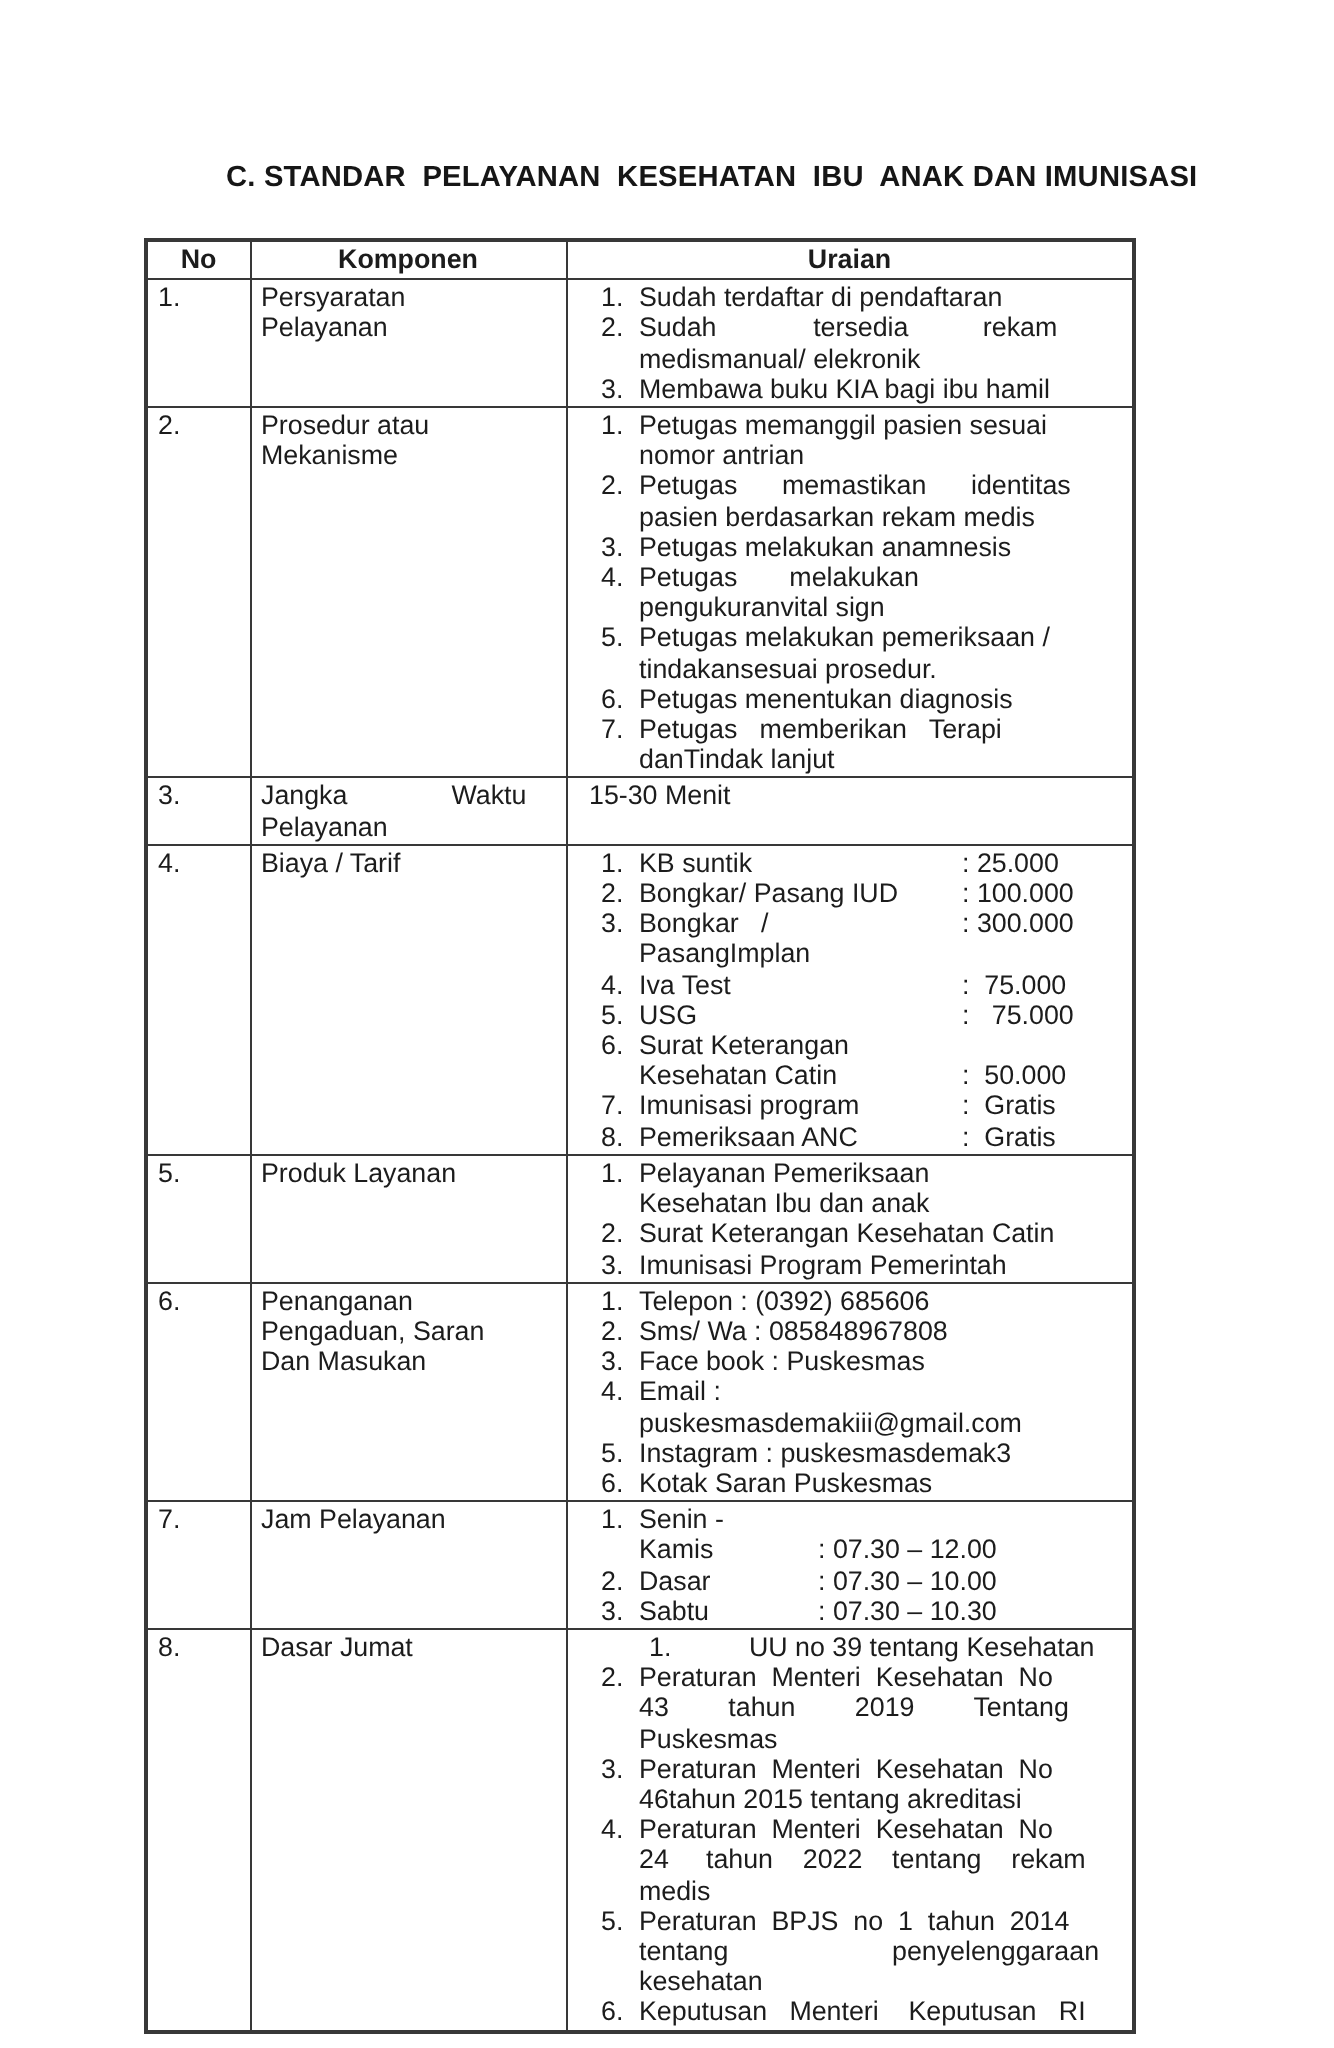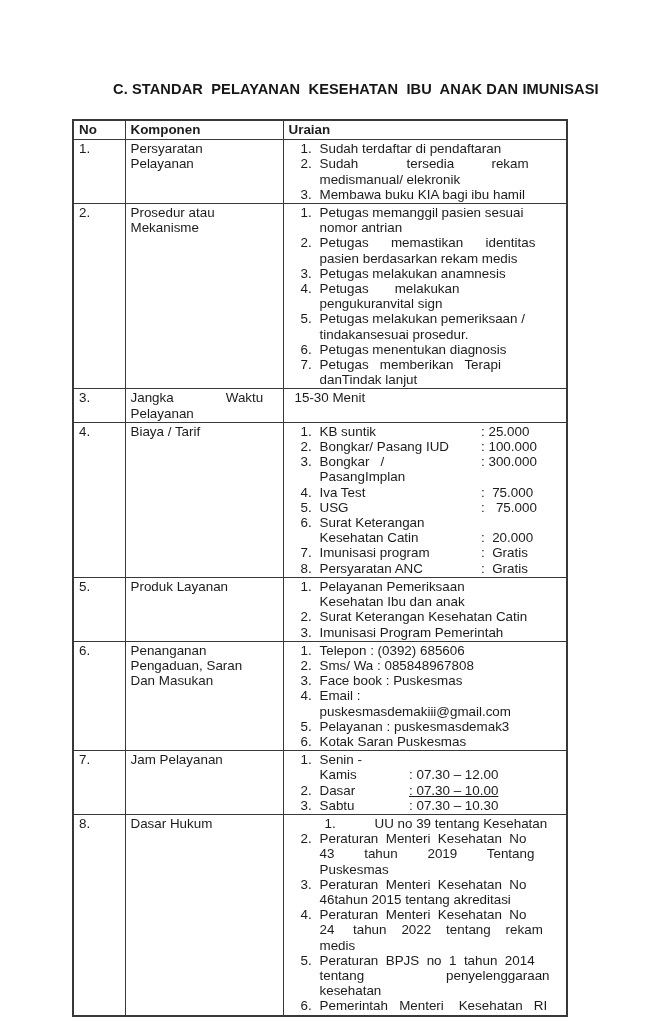--- a/index.html
+++ b/index.html
@@ -12,21 +12,21 @@
     position:absolute;left:113px;top:81px;
     font-size:14.6px;font-weight:bold;letter-spacing:0.1px;white-space:pre;color:#161616;text-align:center;
   }
   table.standards{
     position:absolute;left:72px;top:119px;width:494px;
     border-collapse:collapse;table-layout:fixed;
     font-size:13.4px;line-height:15.2px;color:#1c1c1c;
   }
   table.standards,table.standards th,table.standards td{border:1px solid #383838;}
   table.standards{border-width:2px;}
-  table.standards th{font-weight:bold;text-align:left;padding:1px 5px 2px 5px;}
+  table.standards th{font-weight:bold;text-align:center;padding:1px 5px 2px 5px;}
   table.standards td{vertical-align:top;text-align:left;padding:1px 5px 1px 5px;}
   td.u{padding-left:0;padding-right:8px;}
   td.k{white-space:pre-wrap;}
   .plain{padding-left:6px;}
   .item{display:flex;align-items:flex-start;margin-left:12px;}
   .num{flex:0 0 19px;}
   .txt{flex:1 1 auto;white-space:pre-wrap;}
   .val{flex:0 0 auto;white-space:pre;}
   col.c-no{width:52px;}
   col.c-komp{width:158px;}
@@ -147,30 +147,30 @@
             </div>
             <div class="item">
               <span class="num">5.</span>
               <span class="txt">USG</span>
               <span class="val" style="width: 80px;">:   75.000</span>
             </div>
             <div class="item">
               <span class="num">6.</span>
               <span class="txt">Surat Keterangan
 Kesehatan Catin</span>
-              <span class="val" style="width: 80px; align-self: flex-end;">:  20.000</span>
+              <span class="val" style="width: 80px; align-self: flex-end;">:  50.000</span>
             </div>
             <div class="item">
               <span class="num">7.</span>
               <span class="txt">Imunisasi program</span>
               <span class="val" style="width: 80px;">:  Gratis</span>
             </div>
             <div class="item">
               <span class="num">8.</span>
-              <span class="txt">Persyaratan ANC</span>
+              <span class="txt">Pemeriksaan ANC</span>
               <span class="val" style="width: 80px;">:  Gratis</span>
             </div>
           </td>
         </tr>
         <tr>
           <td class="n">5.</td>
           <td class="k">Produk Layanan</td>
           <td class="u">
             <div class="item">
               <span class="num">1.</span>
@@ -205,53 +205,53 @@
               <span class="num">3.</span>
               <span class="txt">Face book : Puskesmas</span>
             </div>
             <div class="item">
               <span class="num">4.</span>
               <span class="txt">Email :
 puskesmasdemakiii@gmail.com</span>
             </div>
             <div class="item">
               <span class="num">5.</span>
-              <span class="txt">Pelayanan : puskesmasdemak3</span>
+              <span class="txt">Instagram : puskesmasdemak3</span>
             </div>
             <div class="item">
               <span class="num">6.</span>
               <span class="txt">Kotak Saran Puskesmas</span>
             </div>
           </td>
         </tr>
         <tr>
           <td class="n">7.</td>
           <td class="k">Jam Pelayanan</td>
           <td class="u">
             <div class="item">
               <span class="num">1.</span>
               <span class="txt">Senin -
 Kamis</span>
               <span class="val" style="width: 152px; align-self: flex-end;">: 07.30 – 12.00</span>
             </div>
             <div class="item">
               <span class="num">2.</span>
               <span class="txt">Dasar</span>
-              <span class="val" style="width: 152px; text-decoration: underline;">: 07.30 – 10.00</span>
+              <span class="val" style="width: 152px;">: 07.30 – 10.00</span>
             </div>
             <div class="item">
               <span class="num">3.</span>
               <span class="txt">Sabtu</span>
               <span class="val" style="width: 152px;">: 07.30 – 10.30</span>
             </div>
           </td>
         </tr>
         <tr>
           <td class="n">8.</td>
-          <td class="k">Dasar Hukum</td>
+          <td class="k">Dasar Jumat</td>
           <td class="u">
             <div class="item" style="margin-left: 36px;">
               <span class="num" style="flex-basis: 50px;">1.</span>
               <span class="txt">UU no 39 tentang Kesehatan</span>
             </div>
             <div class="item">
               <span class="num">2.</span>
               <span class="txt">Peraturan  Menteri  Kesehatan  No
 43        tahun        2019        Tentang
 Puskesmas</span>
@@ -268,19 +268,19 @@
 medis</span>
             </div>
             <div class="item">
               <span class="num">5.</span>
               <span class="txt">Peraturan  BPJS  no  1  tahun  2014
 tentang                      penyelenggaraan
 kesehatan</span>
             </div>
             <div class="item">
               <span class="num">6.</span>
-              <span class="txt">Pemerintah   Menteri    Kesehatan   RI</span>
+              <span class="txt">Keputusan   Menteri    Keputusan   RI</span>
             </div>
           </td>
         </tr>
       </tbody>
   </table>
 </div>
 
 </body></html>

